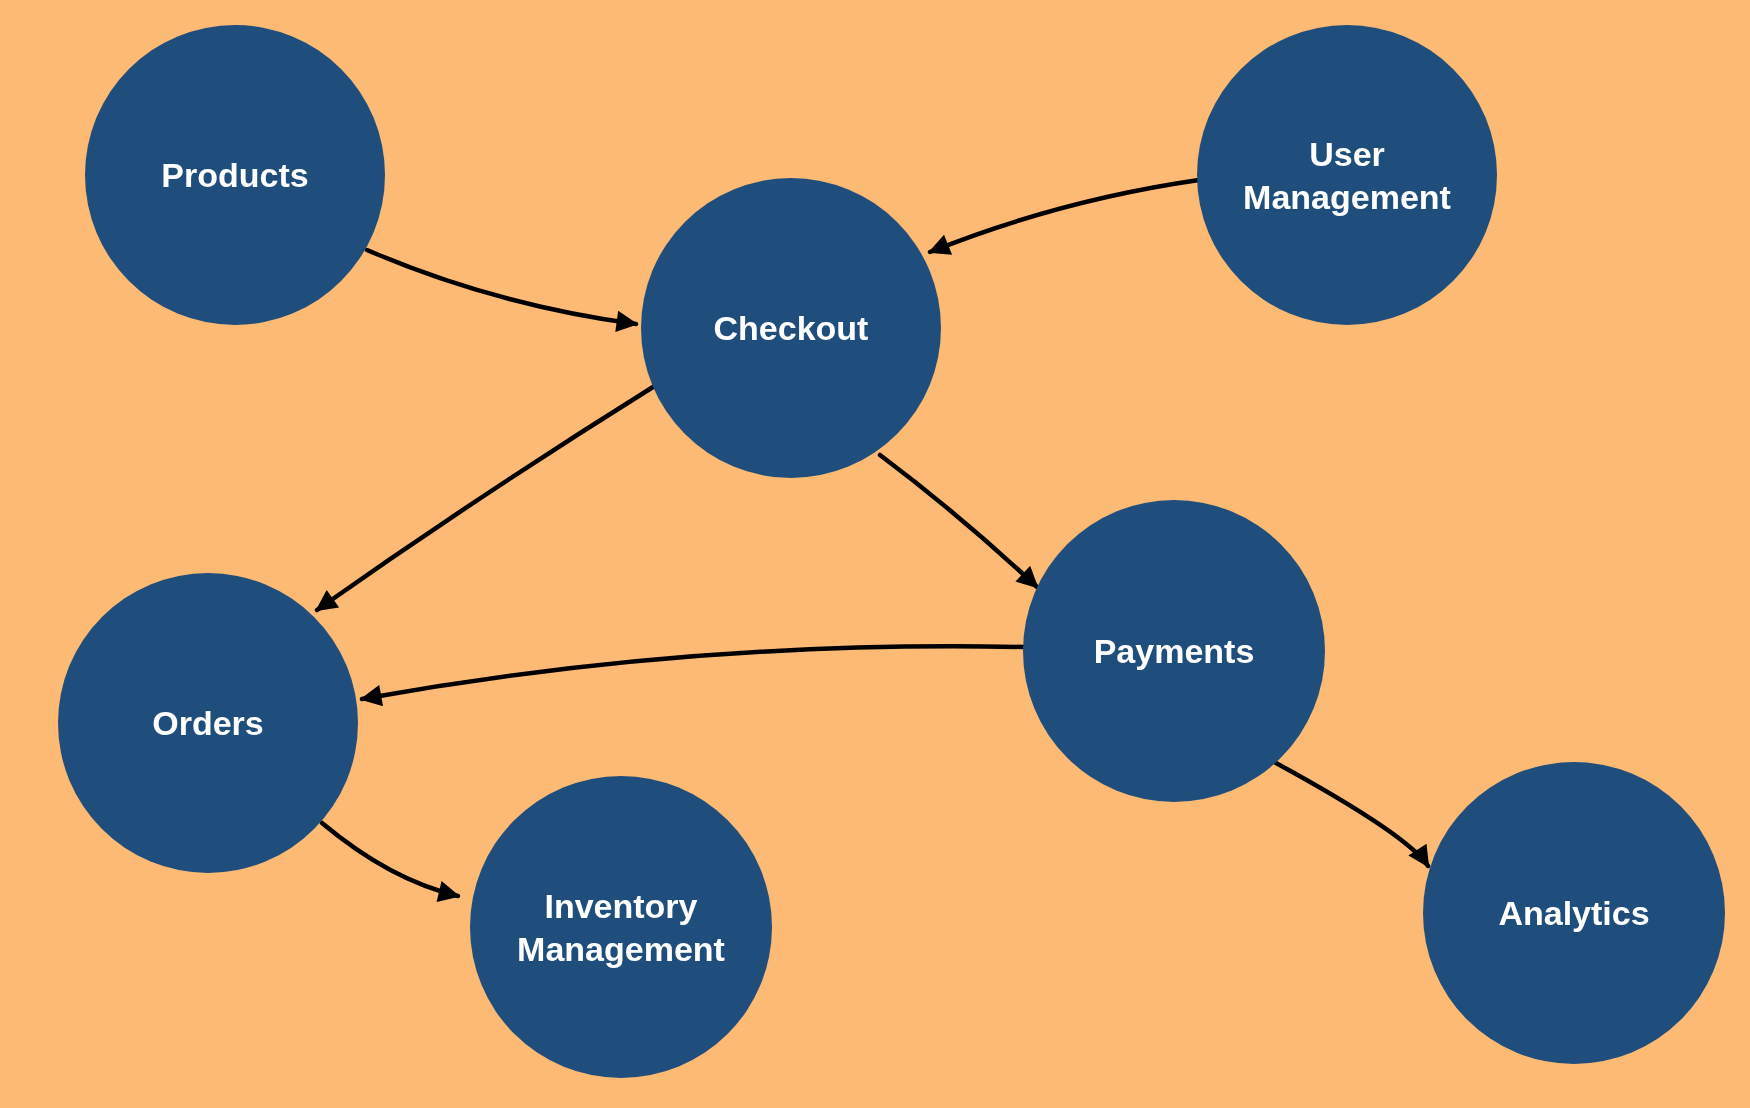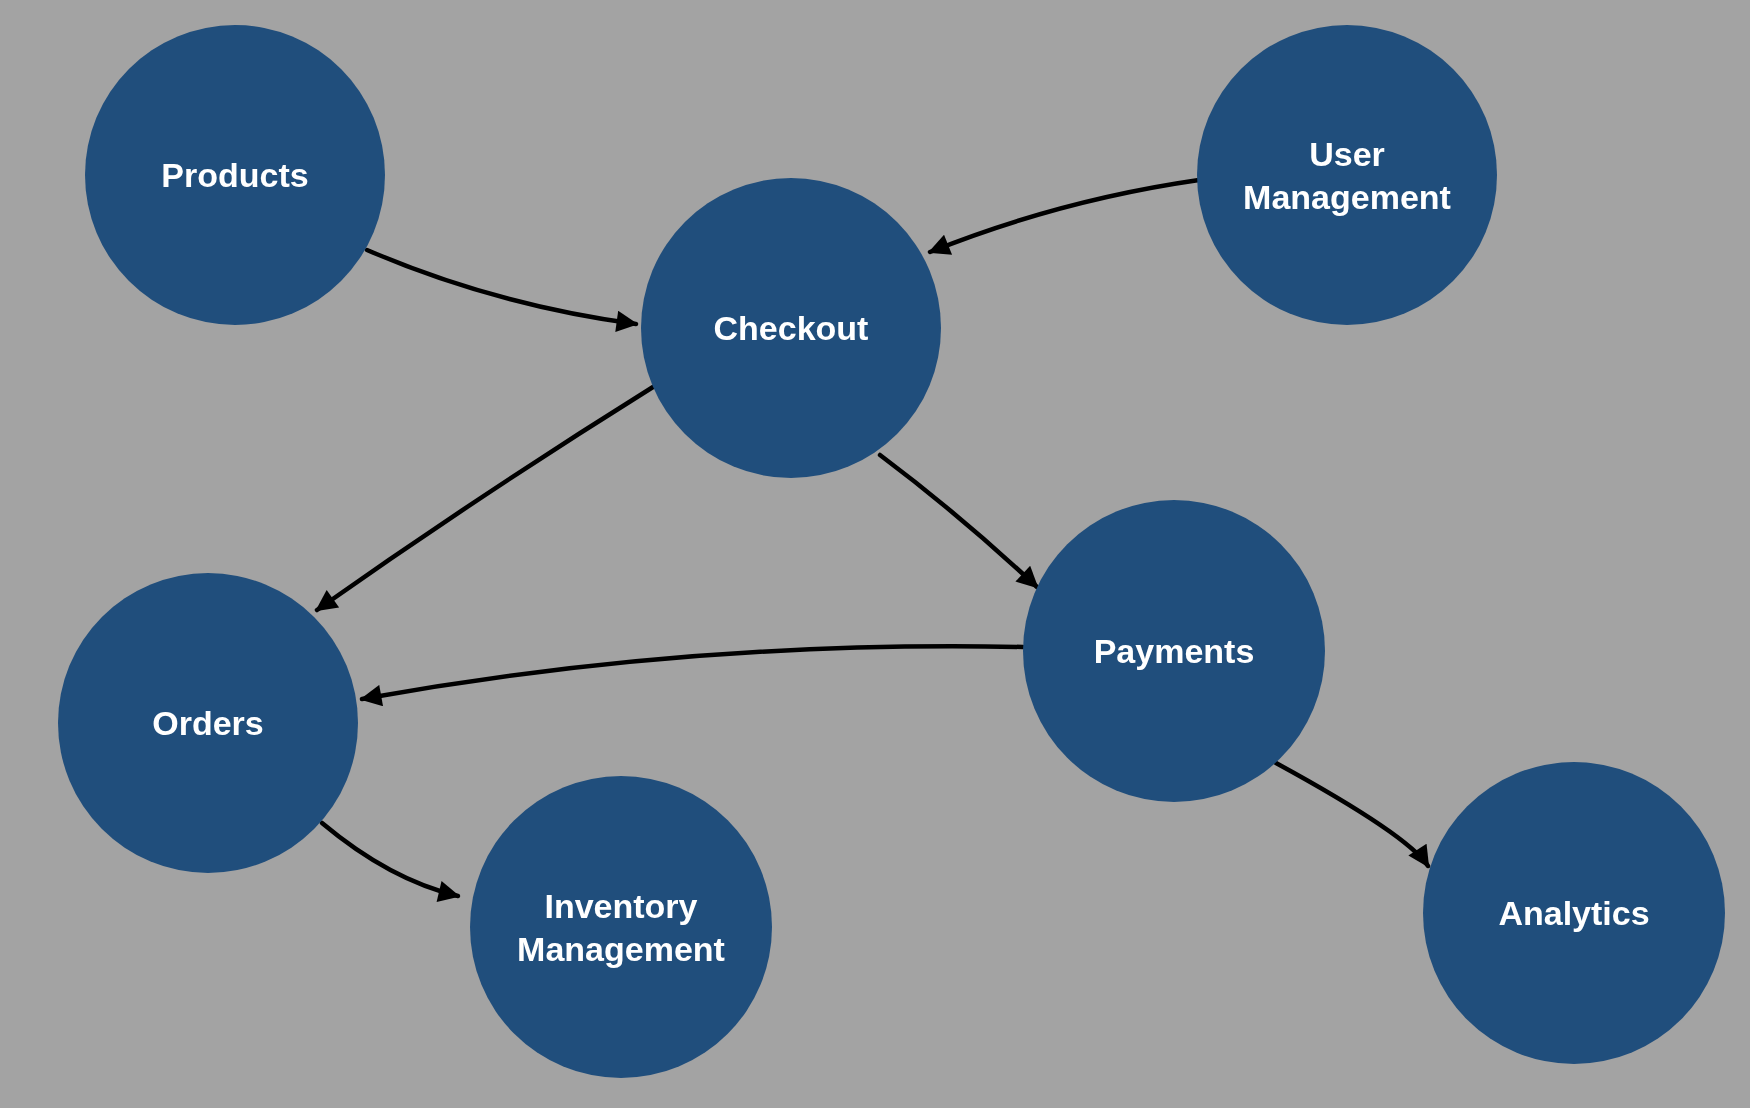--- a/index.html
+++ b/index.html
@@ -22,21 +22,21 @@
   }
   .node-label {
     font-family: "Liberation Sans", "DejaVu Sans", sans-serif;
     font-weight: bold;
     text-anchor: middle;
   }
 </style>
 </head>
 <body>
 
-<div id="stage" style="background: #a3a3a3;">
+<div id="stage" style="background: #fdba74;">
   <svg id="diagram-canvas" width="1750" height="1108" viewBox="0 0 1750 1108" xmlns="http://www.w3.org/2000/svg">
     <defs>
       <marker id="arrowhead" viewBox="0 0 10 10" refX="9" refY="5" markerWidth="5.6" markerHeight="4.8" orient="auto" markerUnits="strokeWidth">
         <path d="M 0 0 L 10 5 L 0 10 Z" fill="#000000"></path>
       </marker>
     </defs>
     <g id="edges-layer">
         <path class="edge-path" d="M 367 250 Q 495 305 636 324" stroke="#000000" stroke-width="4.5" marker-end="url(#arrowhead)"></path>
         <path class="edge-path" d="M 1199 180 Q 1060 200 930 252" stroke="#000000" stroke-width="4.5" marker-end="url(#arrowhead)"></path>
         <path class="edge-path" d="M 880 455 Q 960 515 1037 587" stroke="#000000" stroke-width="4.5" marker-end="url(#arrowhead)"></path>

